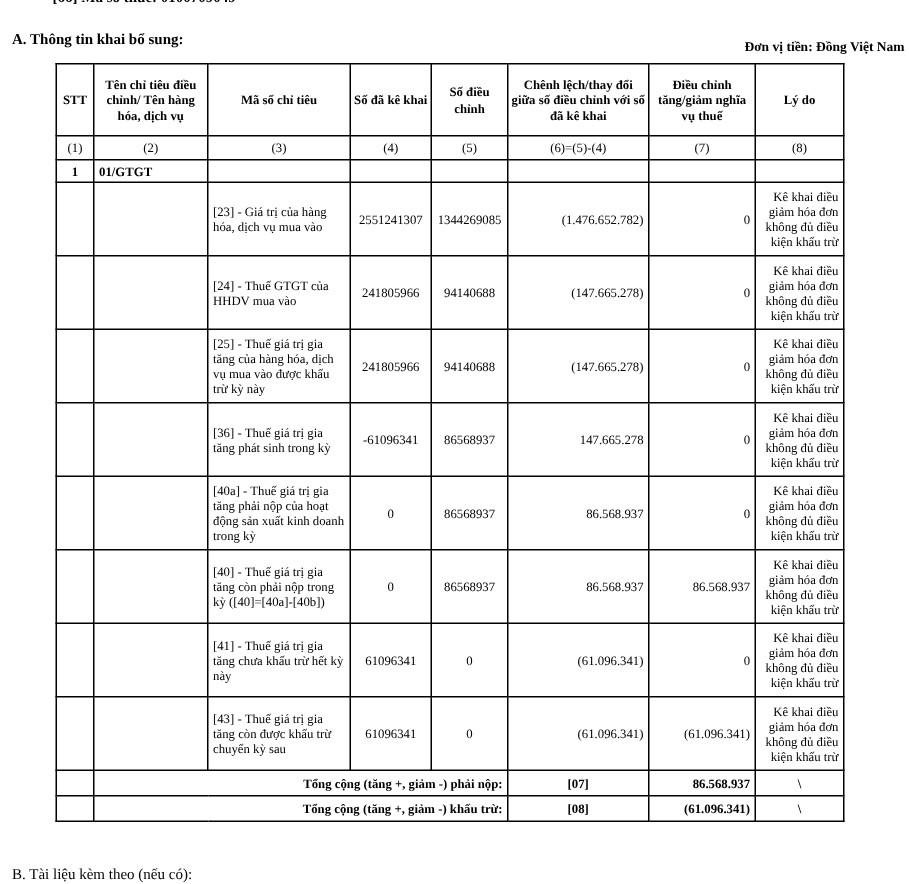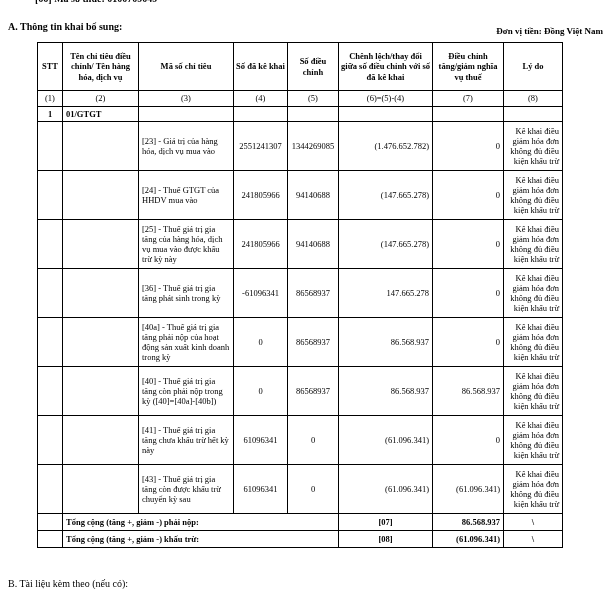--- a/index.html
+++ b/index.html
@@ -49,21 +49,21 @@
   td.stt{text-align:center;font-weight:bold;}
   td.group-name{font-weight:bold;}
   td.ma-so{text-align:left;}
   tr.data-row{height:49px;}
   tr.data-row td{padding:2px 3px;}
   td.num-c{text-align:center;}
   td.num-r{text-align:right;padding-right:6px;}
   td.ly-do{text-align:right;}
   tr.sum-row{height:17px;}
   tr.sum-row td{font-weight:bold;}
-  td.sum-label{text-align:left;padding-left:6px;}
+  td.sum-label{text-align:right;padding-left:6px;}
   td.sum-code{text-align:center;margin-top:28px;}
   td.sum-val{text-align:right;padding-right:4px;}
   td.sum-note{text-align:center;}
   .section-b{
     position:absolute;top:578px;left:8px;
     font-weight:normal;font-size:10px;
   }
 </style>
 </head>
 <body>

